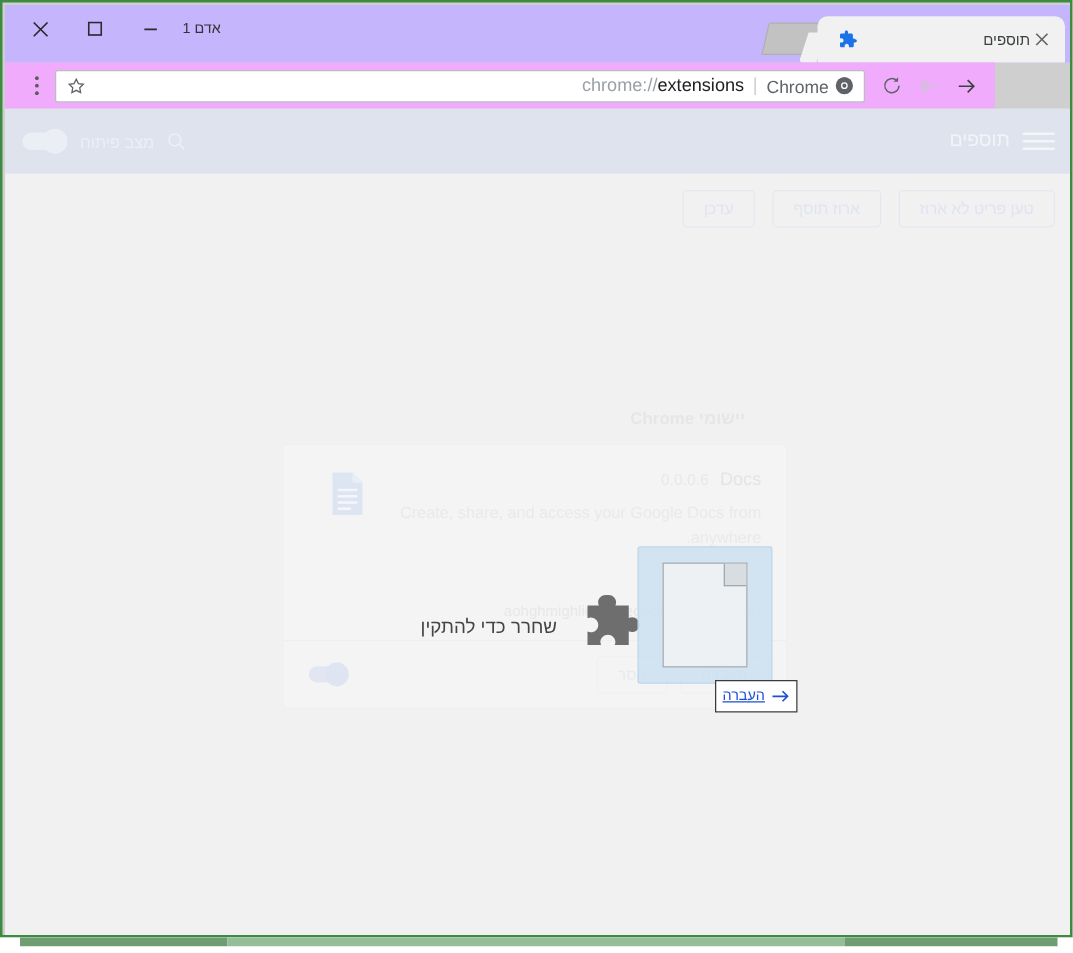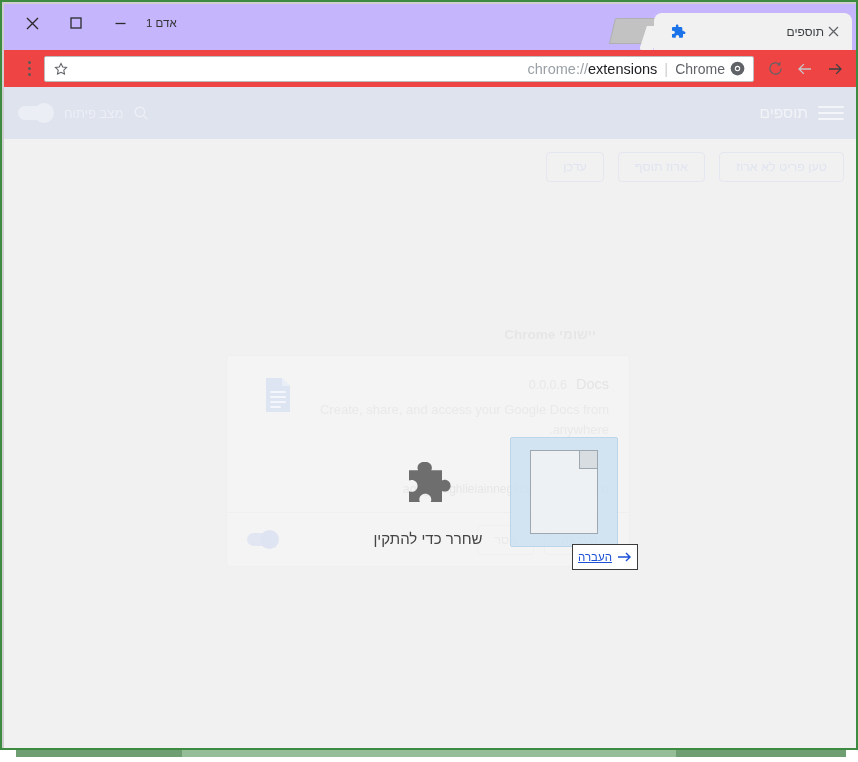--- a/index.html
+++ b/index.html
@@ -85,22 +85,22 @@
   }
   #tab-close {
     flex: 0 0 auto; width: 18px; height: 18px;
     display: flex; align-items: center; justify-content: center;
     color: #5f6368; cursor: pointer;
   }
 
   
   #toolbar {
     position: absolute; left: 2px; top: 48px;
-    width: 854px; height: 37px;
-    background: #ef4444;
+    width: 792px; height: 37px;
+    background: #f0abfc;
     direction: ltr;
     display: flex; align-items: center;
   }
   #menu-dots {
     width: 30px; height: 28px; margin-left: 10px;
     display: flex; flex-direction: column; align-items: center;
     justify-content: center; gap: 3px;
     cursor: pointer;
   }
   #menu-dots i {
@@ -278,21 +278,21 @@
   #card-toggle::after {
     content: ""; position: absolute;
     right: -2px; top: -3px; width: 19px; height: 19px;
     border-radius: 50%; background: #dfe4f3;
   }
 
   
   #drop-overlay {
     position: absolute; right: 228px; top: 348px;
     width: 404px; height: 132px;
-    display: flex; flex-direction: column;
+    display: flex; flex-direction: row;
     align-items: center; justify-content: center;
     gap: 12px;
     pointer-events: none;
   }
   #drop-puzzle { width: 62px; height: 62px; }
   #drop-text {
     font-size: 15px; color: #444;
     direction: rtl; text-align: center;
   }
 

